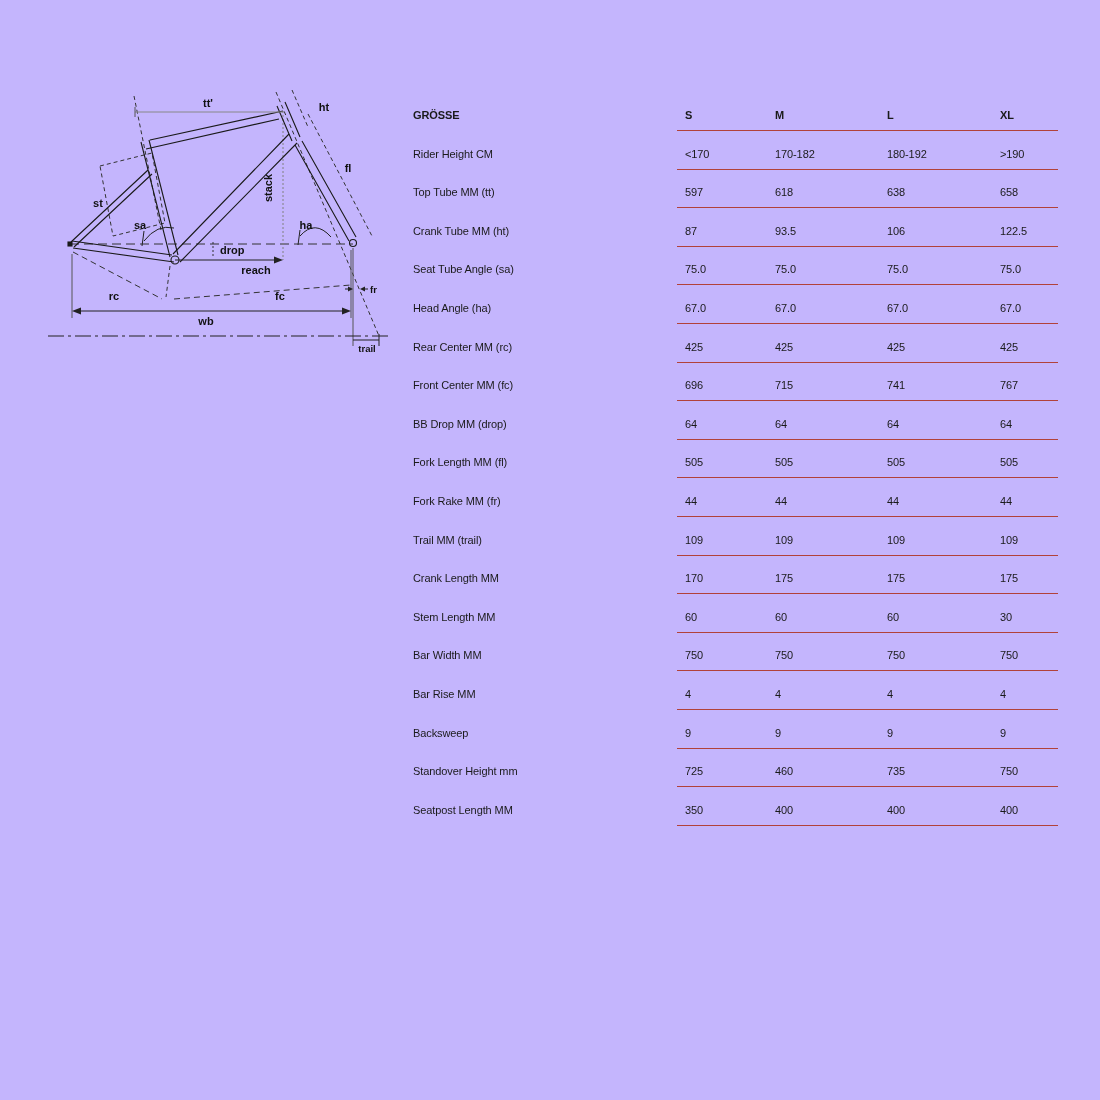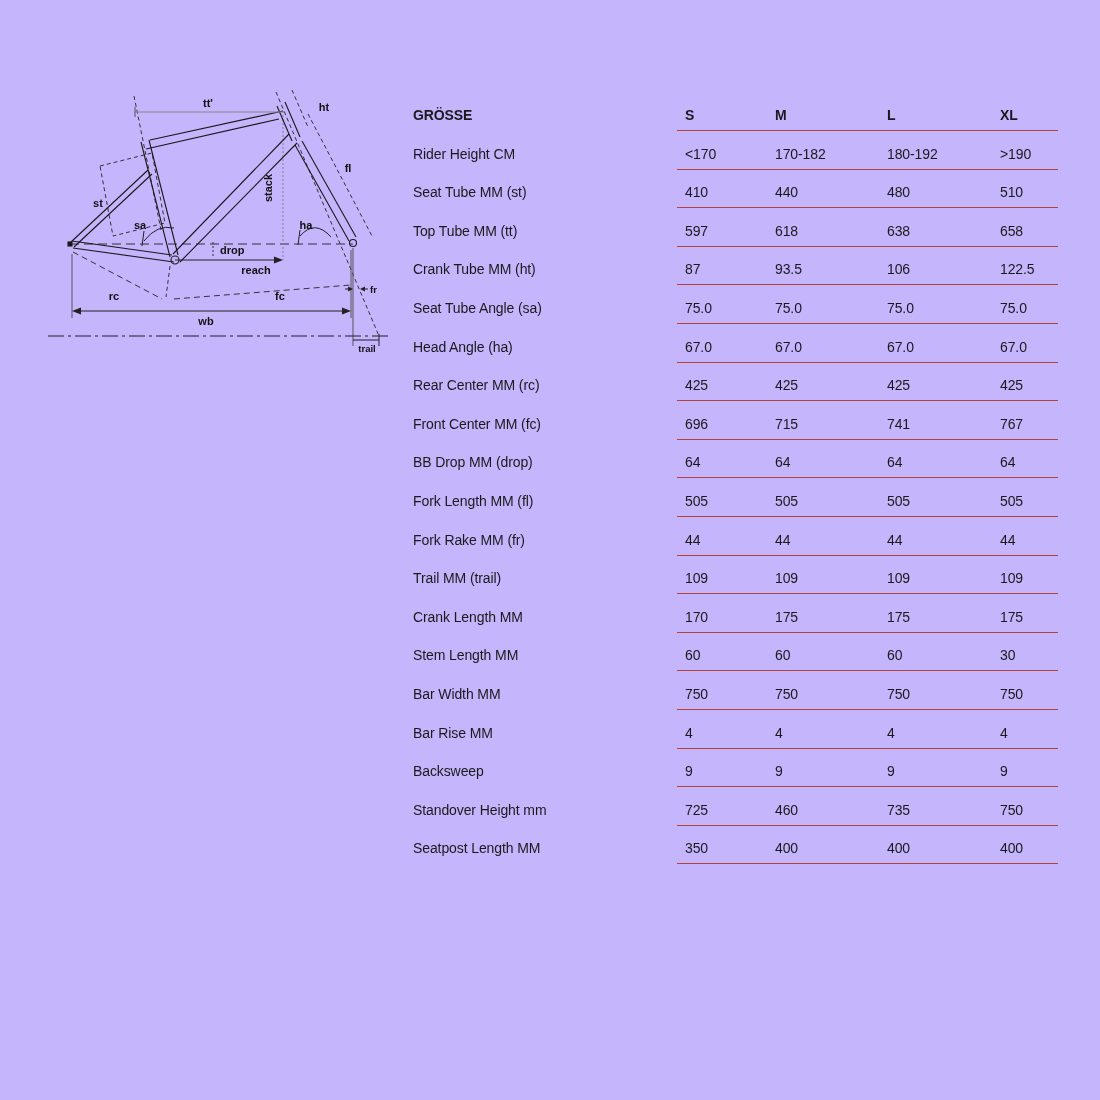--- a/index.html
+++ b/index.html
@@ -19,21 +19,21 @@
   }
   .diagram text.small{font-size:9.5px;}
 
   
   .geo-table{position:absolute;left:413px;top:99px;width:645px;}
   .row{
     position:relative;display:grid;
     grid-template-columns:264px 90px 112px 113px 66px;
     align-items:end;
     height:38.6px;box-sizing:border-box;padding-bottom:8px;
-    font-size:14px;line-height:15px;letter-spacing:-0.1px;
+    font-size:11px;line-height:15px;letter-spacing:-0.1px;
   }
   .row.header{height:32px;font-weight:bold;}
   .lbl{white-space:nowrap;}
   .val{padding-left:8px;white-space:nowrap;}
   .underline{
     position:absolute;left:264px;right:0;bottom:0;height:1px;
     background:var(--divider,#b04038);
   }
   .underline.thick{
     height:3px;bottom:-1px;background:var(--divider-strong,#8c1818);
@@ -127,28 +127,20 @@
     <div id="rows">
         <div class="row">
           <div class="lbl">Rider Height CM</div>
           <div class="val">&lt;170</div>
           <div class="val">170-182</div>
           <div class="val">180-192</div>
           <div class="val">&gt;190</div>
           <div class="underline"></div>
         </div>
         <div class="row">
-          <div class="lbl">Seat Tube MM (st)</div>
-          <div class="val">410</div>
-          <div class="val">440</div>
-          <div class="val">480</div>
-          <div class="val">510</div>
-          <div class="underline"></div>
-        </div>
-        <div class="row">
           <div class="lbl">Top Tube MM (tt)</div>
           <div class="val">597</div>
           <div class="val">618</div>
           <div class="val">638</div>
           <div class="val">658</div>
           <div class="underline"></div>
         </div>
         <div class="row">
           <div class="lbl">Crank Tube MM (ht)</div>
           <div class="val">87</div>

